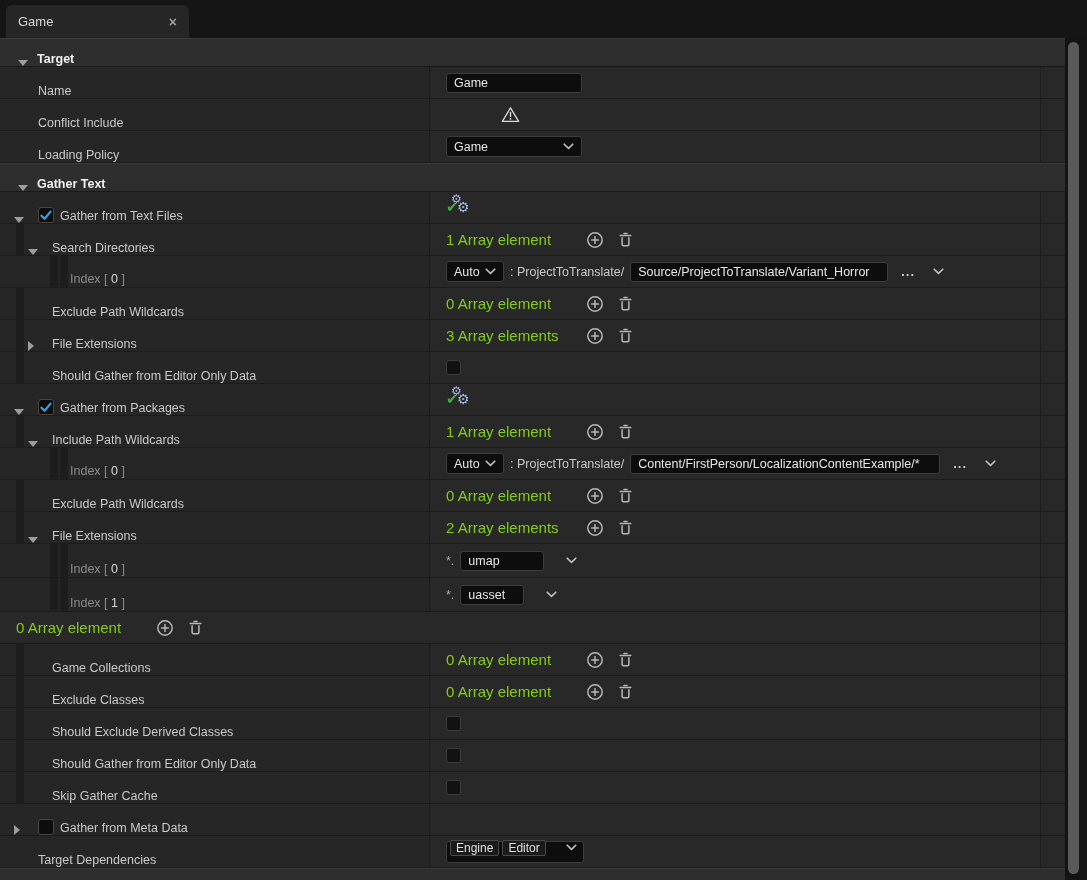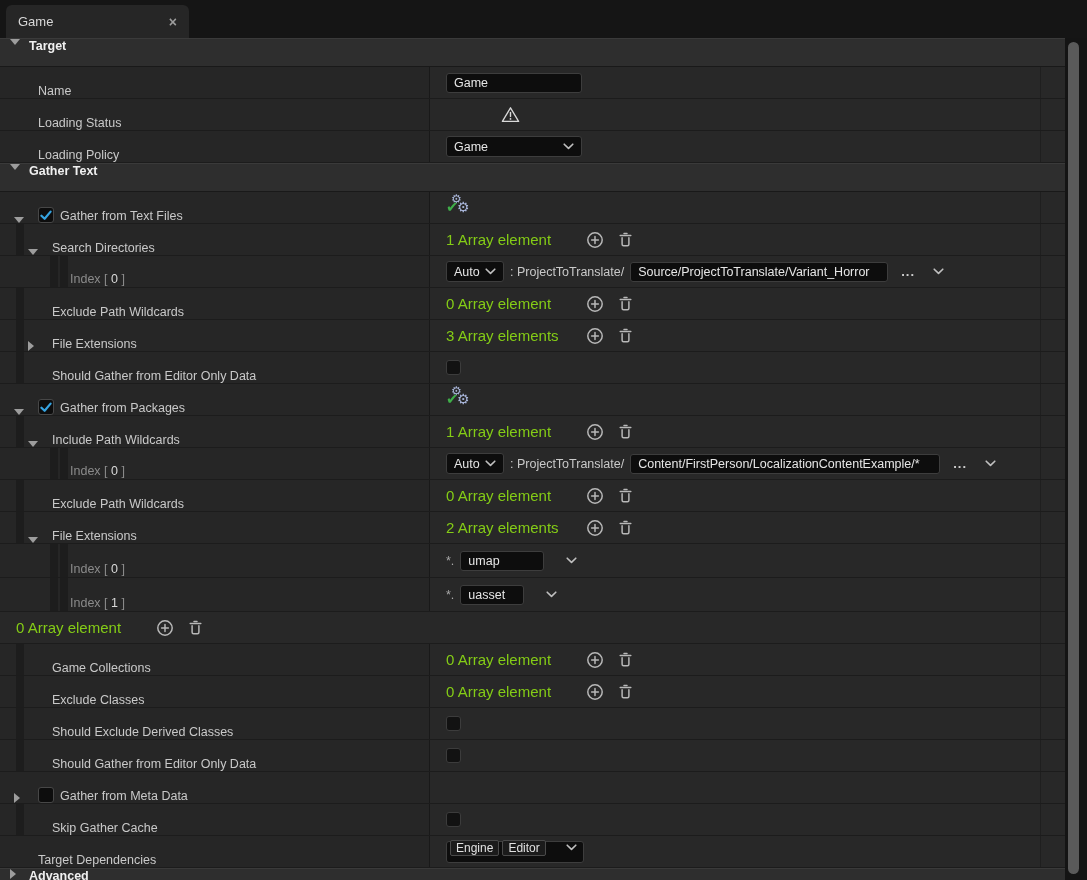--- a/index.html
+++ b/index.html
@@ -15,21 +15,21 @@
     position:absolute;left:6px;top:5px;width:183px;height:33px;
     background:#262626;border-radius:6px 6px 0 0;
     display:flex;align-items:center;padding:0 12px;box-sizing:border-box;
   }
   .tab-title{color:#d8d8d8;font-size:13px;}
   .tab-close{margin-left:auto;color:#9c9c9c;font-size:14px;font-weight:bold;cursor:pointer;line-height:1;}
   
   .panel{position:absolute;left:0;top:38px;width:1065px;bottom:0;display:flex;flex-direction:column;background:#1e1e1e;}
   .cat-row{
     height:29px;flex:0 0 auto;background:#2e2e2e;border-top:1px solid #3a3a3a;border-bottom:1px solid #191919;
-    display:flex;align-items:flex-start;padding-left:8px;box-sizing:border-box;cursor:pointer;
+    display:flex;align-items:flex-end;padding-left:16px;box-sizing:border-box;cursor:pointer;
   }
   .cat-label{color:#f0f0f0;font-size:12.5px;font-weight:bold;}
   .prop-row{flex:0 0 auto;height:31px;display:flex;border-bottom:1px solid #1c1c1c;}
   .prop-row.tall{height:33px;}
   .name-cell{
     width:430px;box-sizing:border-box;display:flex;align-items:flex-end;
     background:#262626;border-right:1px solid #191919;overflow:hidden;
   }
   .value-cell{flex:1;display:flex;align-items:center;background:#282828;padding-left:16px;box-sizing:border-box;overflow:hidden;}
   .reset-cell{width:24px;flex:0 0 auto;background:#282828;border-left:1px solid #1f1f1f;}
@@ -105,21 +105,21 @@
         <span class="prop-label">Name</span>
       </div>
       <div class="value-cell">
         <input class="ue-input" type="text" value="Game" style="width: 136px;">
       </div>
       <div class="reset-cell"></div>
     </div>
     <div class="prop-row">
       <div class="name-cell pad1">
         <span class="arrow-slot"></span>
-        <span class="prop-label">Loading Status</span>
+        <span class="prop-label">Conflict Include</span>
       </div>
       <div class="value-cell">
         <span class="icon-btn" style="margin-left: 55px;">
           <svg width="19" height="17" viewBox="0 0 19 17" fill="none">
             <path d="M9.5 1.8 17.6 15.4H1.4Z" stroke="#d9d9d9" stroke-width="1.3" stroke-linejoin="round"></path>
             <path d="M9.5 6.4v4.2" stroke="#d9d9d9" stroke-width="1.4" stroke-linecap="round"></path>
             <circle cx="9.5" cy="12.9" r="0.9" fill="#d9d9d9"></circle>
           </svg>
         </span>
       </div>
@@ -522,39 +522,39 @@
         <span class="guide"></span>
         <span class="arrow-slot"></span>
         <span class="prop-label">Should Gather from Editor Only Data</span>
       </div>
       <div class="value-cell">
         <span class="chk val"></span>
       </div>
       <div class="reset-cell"></div>
     </div>
     <div class="prop-row">
+      <div class="name-cell pad2">
+        <span class="guide"></span>
+        <span class="arrow-slot"></span>
+        <span class="prop-label">Skip Gather Cache</span>
+      </div>
+      <div class="value-cell">
+        <span class="chk val"></span>
+      </div>
+      <div class="reset-cell"></div>
+    </div>
+    <div class="prop-row">
       <div class="name-cell pad1">
         <span class="arrow-slot">
           <span class="tri-right"></span>
         </span>
         <span class="chk" style="margin-right: 6px;"></span>
         <span class="prop-label">Gather from Meta Data</span>
       </div>
       <div class="value-cell"></div>
-      <div class="reset-cell"></div>
-    </div>
-    <div class="prop-row">
-      <div class="name-cell pad2">
-        <span class="guide"></span>
-        <span class="arrow-slot"></span>
-        <span class="prop-label">Skip Gather Cache</span>
-      </div>
-      <div class="value-cell">
-        <span class="chk val"></span>
-      </div>
       <div class="reset-cell"></div>
     </div>
     <div class="prop-row">
       <div class="name-cell pad1">
         <span class="arrow-slot"></span>
         <span class="prop-label">Target Dependencies</span>
       </div>
       <div class="value-cell">
         <div class="tagbox" style="width: 138px;">
           <span class="tagchip">Engine</span>

